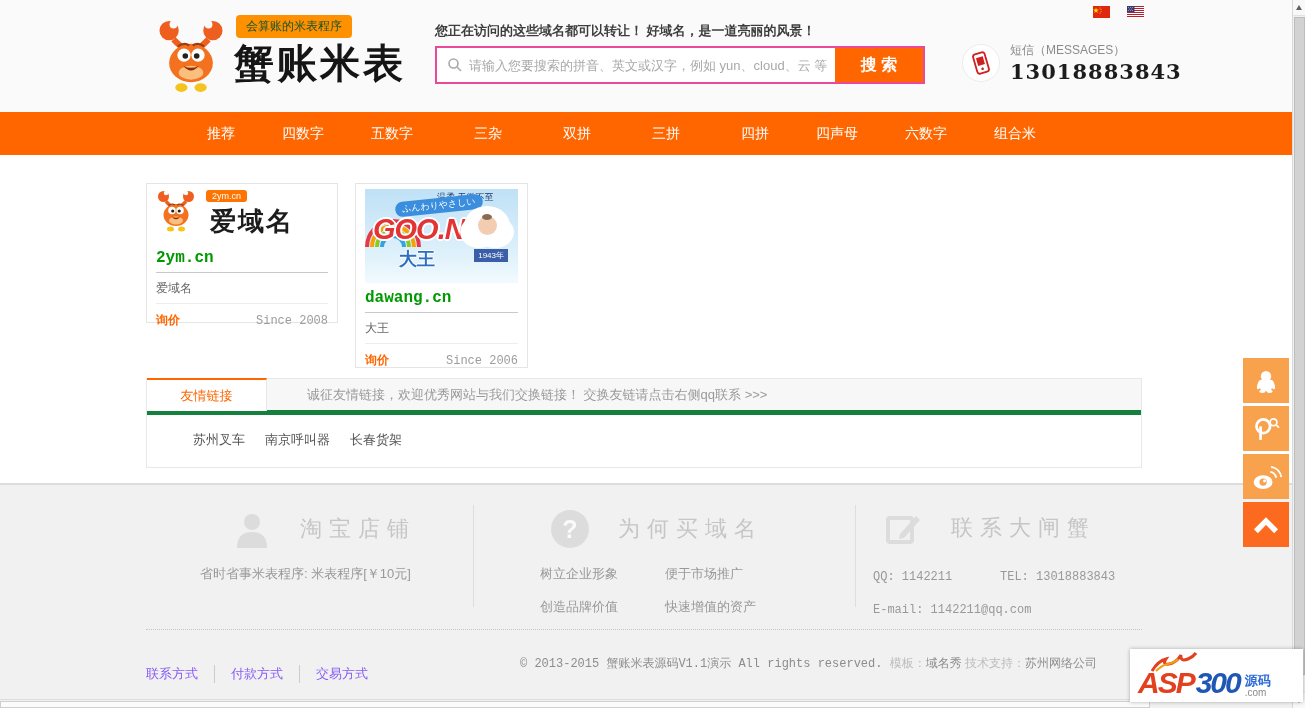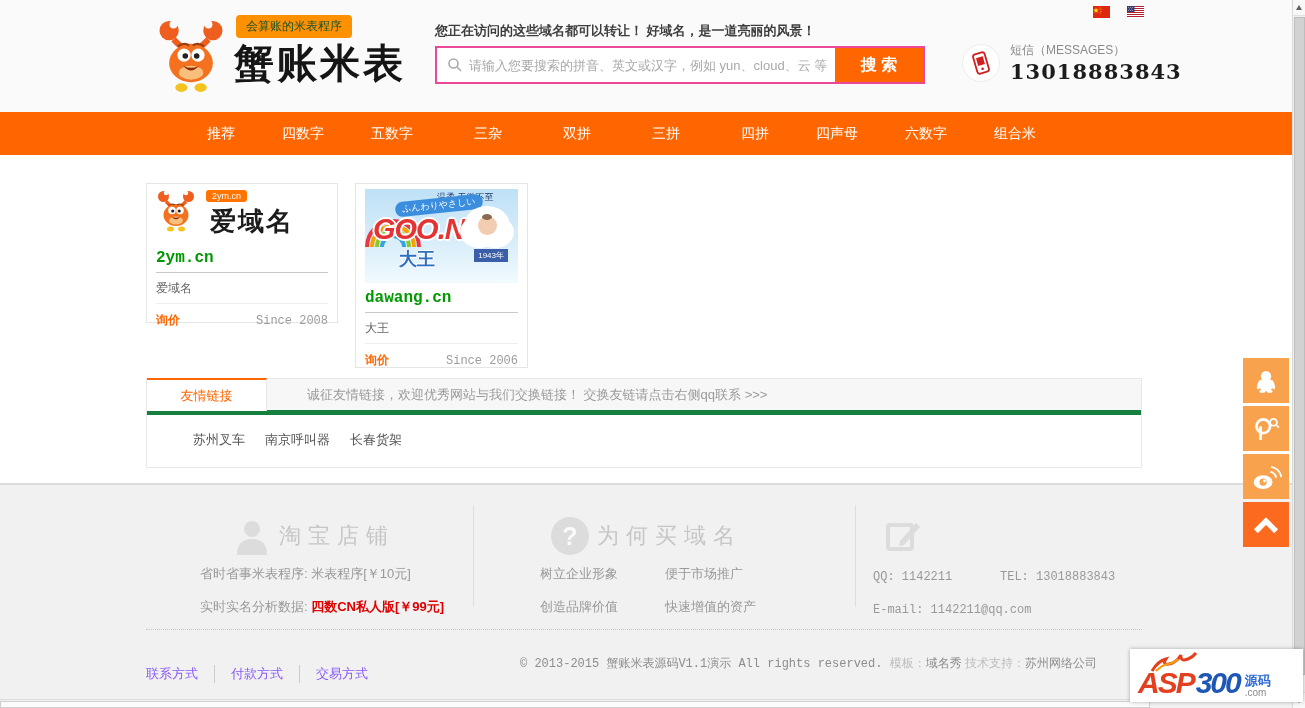--- a/index.html
+++ b/index.html
@@ -63,21 +63,21 @@
   .friendbox { position:absolute; left:146px; top:378px; width:996px; height:90px; border:1px solid #e8e8e8; background:#fff; }
   .friend-head { height:36px; background:#f7f7f7; border-bottom:5px solid #15803d; display:flex; }
   .friend-tab { width:120px; background:#fff; border-top:2px solid #ff6600; border-right:1px solid #e8e8e8; margin-top:-1px; margin-bottom:-1px;
       color:#ff6600; font-size:13px; display:flex; align-items:center; justify-content:center; cursor:pointer; }
   .friend-notice { display:flex; align-items:center; margin-left:40px; color:#9a9a9a; font-size:13px; }
   .friend-body { display:flex; gap:20px; padding:16px 0 0 46px; }
   .friend-link { color:#555; font-size:13px; cursor:pointer; }
 
   
   .footer { position:absolute; left:0; top:483px; width:1292px; height:225px; background:#f1f1f1; border-top:2px solid #dcdcdc; }
-  .fcol-title { position:absolute; top:32px; display:flex; align-items:center; gap:8px; color:#c6c6c6; font-size:22px; letter-spacing:7px; }
+  .fcol-title { position:absolute; top:25px; display:flex; align-items:center; gap:29px; color:#c6c6c6; font-size:22px; letter-spacing:7px; }
   .q-circle { width:38px; height:38px; background:#dcdcdc; color:#fafafa; border-radius:50%; font-size:25px; font-weight:bold; display:flex; align-items:center; justify-content:center; letter-spacing:0; }
   .vdiv { position:absolute; top:20px; width:1px; height:102px; background:#dedede; }
   .fline { position:absolute; font-size:13px; color:#999; }
   .fline .link { color:#999; cursor:pointer; }
   .red { color:#dd0000; font-weight:bold; cursor:pointer; }
   .mono { font-family:"Liberation Mono","DejaVu Sans Mono",monospace; font-size:12px; }
   .fdotted { position:absolute; left:146px; top:144px; width:996px; border-top:1px dotted #c6c6c6; }
   .bottom-links { position:absolute; left:146px; top:168px; display:flex; }
   .bottom-link { font-size:13px; color:#8b5cf6; padding:0 16px; border-left:1px solid #ccc; cursor:pointer;margin-top:12px; }
   .bottom-link:first-child { border-left:none; padding-left:0; }
@@ -279,42 +279,40 @@
     <div class="fcol-title" style="left:233px;">
       <svg width="38" height="38" viewBox="0 0 38 38">
         <circle cx="19" cy="12" r="8" fill="#dcdcdc"></circle>
         <path d="M4 38 Q4 22 19 22 Q34 22 34 38 Z" fill="#dcdcdc"></path>
       </svg>
       <span>淘宝店铺</span>
     </div>
     <div class="fline" style="left:200px; top:80px;">
       <span>省时省事米表程序: </span><span class="link">米表程序[￥10元]</span>
     </div>
-    <div class="fline" style="left:200px; top:113px;">
-      <span>实时实名分析数据: </span><span class="red">四数CN私人版[￥99元]</span>
-    </div>
 
     <div class="vdiv" style="left:473px;"></div>
 
     <div class="fcol-title" style="left:551px;">
       <span class="q-circle">?</span>
       <span>为何买域名</span>
     </div>
     <div class="fline" style="left:540px; top:80px;">树立企业形象</div>
     <div class="fline" style="left:665px; top:80px;">便于市场推广</div>
     <div class="fline" style="left:540px; top:113px;">创造品牌价值</div>
     <div class="fline" style="left:665px; top:113px;">快速增值的资产</div>
 
     <div class="vdiv" style="left:855px;"></div>
 
     <div class="fcol-title" style="left:886px;">
       <svg width="36" height="36" viewBox="0 0 36 36">
         <rect x="2" y="8" width="24" height="24" rx="2" fill="none" stroke="#dcdcdc" stroke-width="4"></rect>
         <path d="M14 24 L30 6 L34 10 L18 28 L13 29 Z" fill="#dcdcdc"></path>
       </svg>
+      <span>联系大闸蟹</span>
     </div>
     <div class="fline mono" style="left:873px; top:85px;">QQ: 1142211</div>
     <div class="fline mono" style="left:1000px; top:85px;">TEL: 13018883843</div>
     <div class="fline mono" style="left:873px; top:118px;">E-mail: 1142211@qq.com</div>
 
     <div class="fdotted"></div>
 
     <div class="bottom-links">
       <span class="bottom-link">联系方式</span>
       <span class="bottom-link">付款方式</span>

